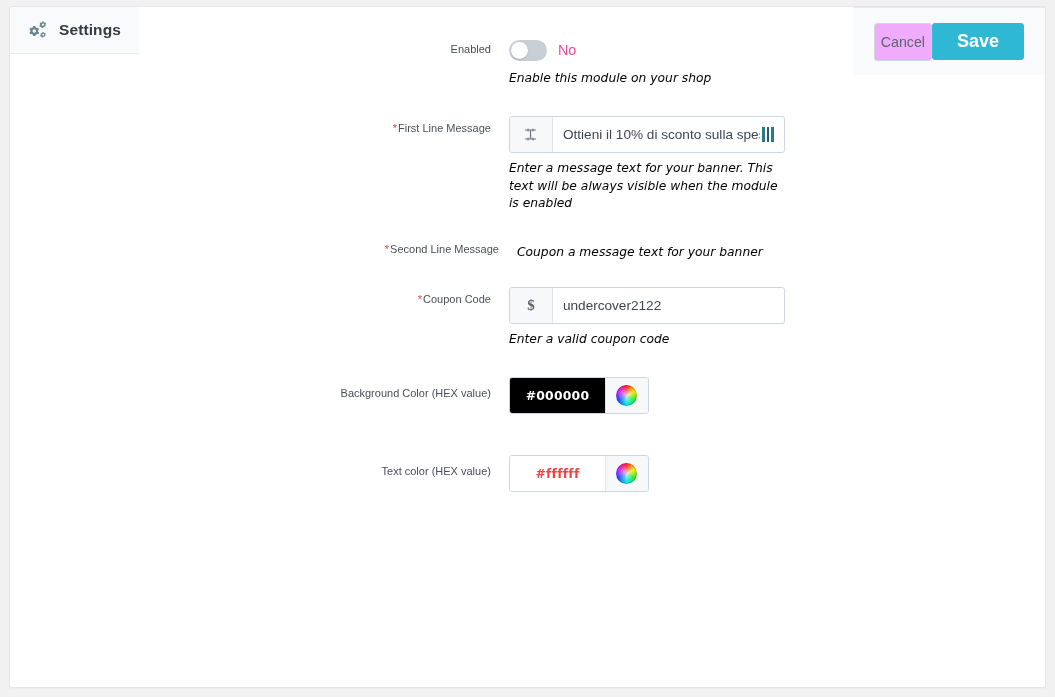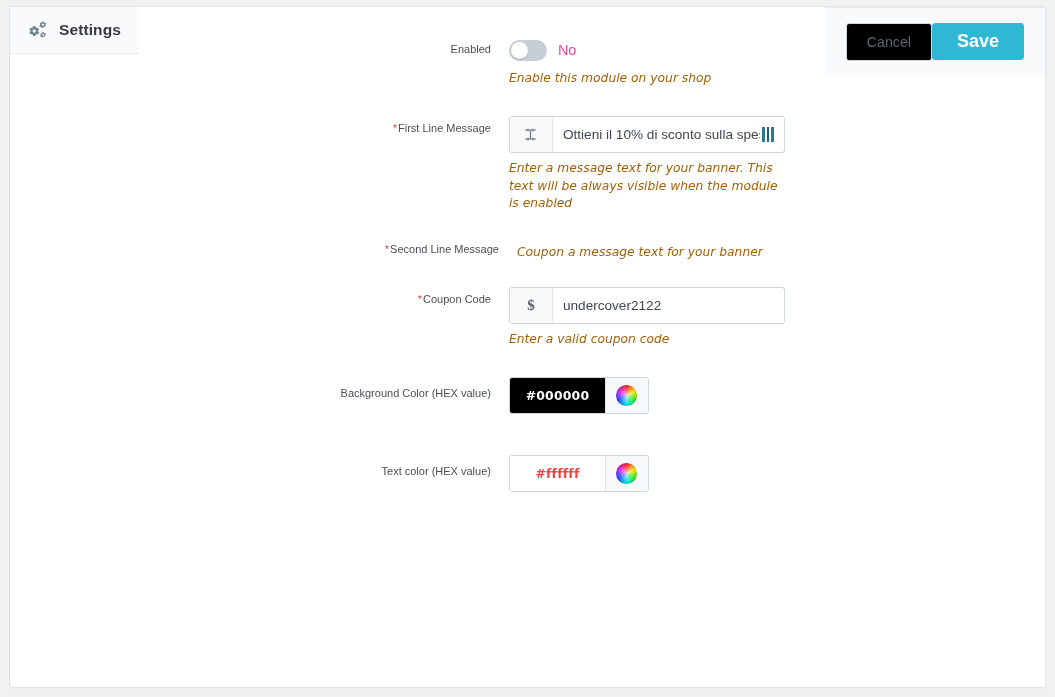--- a/index.html
+++ b/index.html
@@ -91,21 +91,21 @@
     margin-right: 1px;
   }
   .form-control-wrap {
     flex: 1 1 auto;
     min-width: 0;
   }
   .help-text {
     font-family: "DejaVu Sans", sans-serif;
     font-style: italic;
     font-size: 12.3px;
-    color: #a16207;
+    color: #000000;
     line-height: 1.45;
     margin-top: 7px;
     max-width: 280px;
   }
 
   
   .switch-line {
     display: flex;
     align-items: center;
     gap: 11px;
@@ -258,25 +258,25 @@
     justify-content: space-between;
     padding: 0 21px;
   }
   .btn {
     border-radius: 3px;
     font-family: "Liberation Sans", sans-serif;
     cursor: pointer;
     box-sizing: border-box;
   }
   .btn-cancel {
-    background: #000000;
+    background: #f0abfc;
     border: 1px solid #cfd9dd;
     color: #596570;
     font-size: 14.2px;
-    padding: 0 20px;
+    padding: 0 6px;
     height: 38px;
     line-height: 36px;
   }
   .btn-save {
     background: #2fb8d4;
     border: 1px solid #2fb8d4;
     color: #ffffff;
     font-size: 18px;
     font-weight: bold;
     padding: 0 24px;

